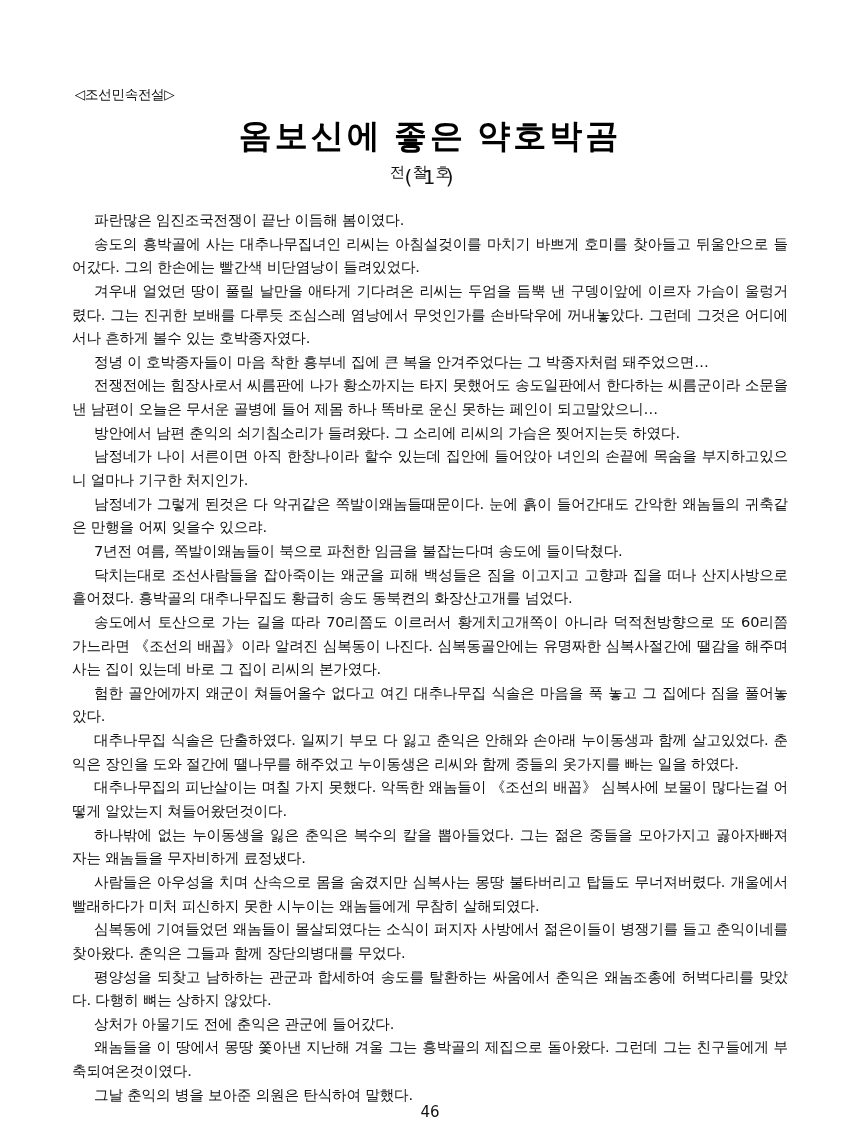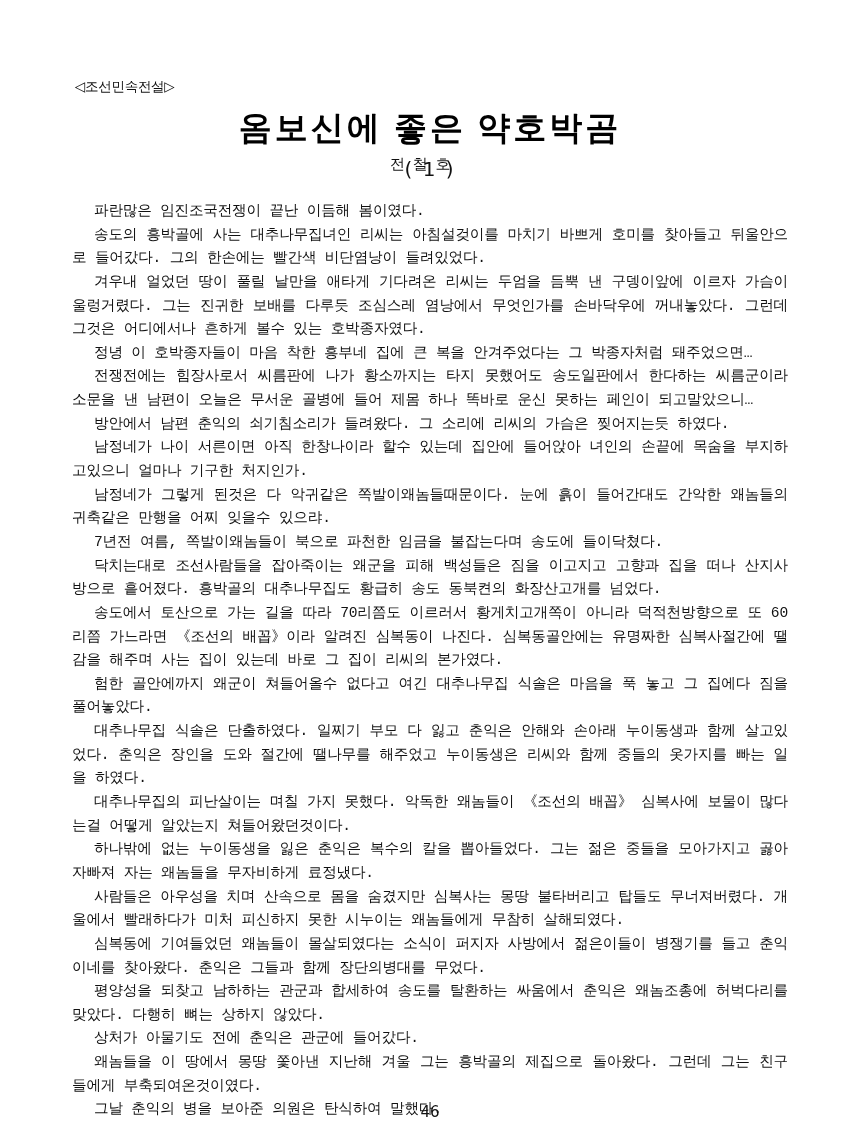--- a/index.html
+++ b/index.html
@@ -19,21 +19,21 @@
     position: relative;
     width: 860px;
     height: 1147px;
     box-sizing: border-box;
     padding: 78px 72px 40px 72px;
   }
   .series-tag {
     font-size: 13.5px;
     letter-spacing: -0.3px;
     color: #0f0f0f;
-    margin: 0 0 10px 3px;
+    margin: 8px 0 10px 3px;
     font-family: "DejaVu Sans", "Liberation Sans", sans-serif;
   }
   .title {
     text-align: center;
     font-size: 33px;
     font-weight: bold;
     letter-spacing: 3px;
     margin: 8px 0 2px 0;
     font-family: Liberation Serif, serif;
     color: #000;
@@ -56,21 +56,20 @@
     margin-top: 26px;
     font-size: 14.6px;
     line-height: 1.62;
     text-align: justify;
     letter-spacing: -0.2px;
     font-family: "DejaVu Sans", "Liberation Sans", sans-serif;
   }
   .body-text p {
     margin: 0;
     text-indent: 22px;
-    font-family: Liberation Mono, monospace;
   }
   .page-number {
     position: absolute;
     bottom: 26px;
     left: 0;
     width: 860px;
     text-align: center;
     font-size: 15px;
     font-family: "DejaVu Sans", "Liberation Sans", sans-serif;
   }

